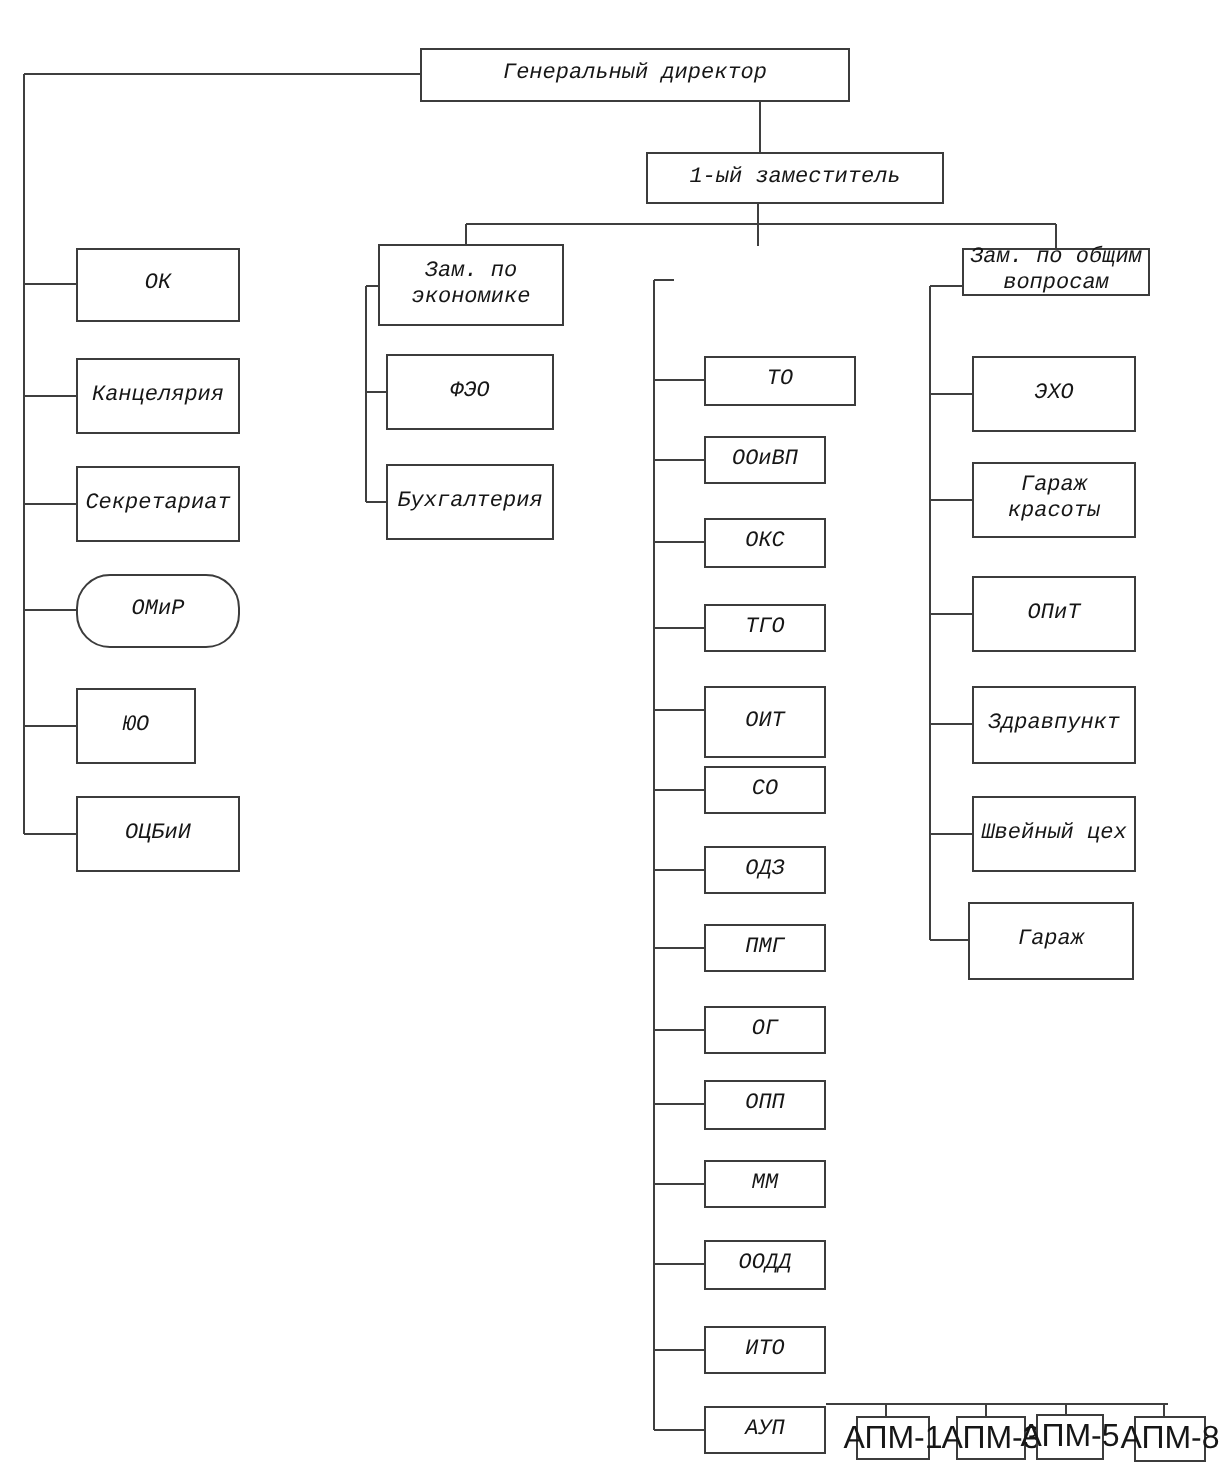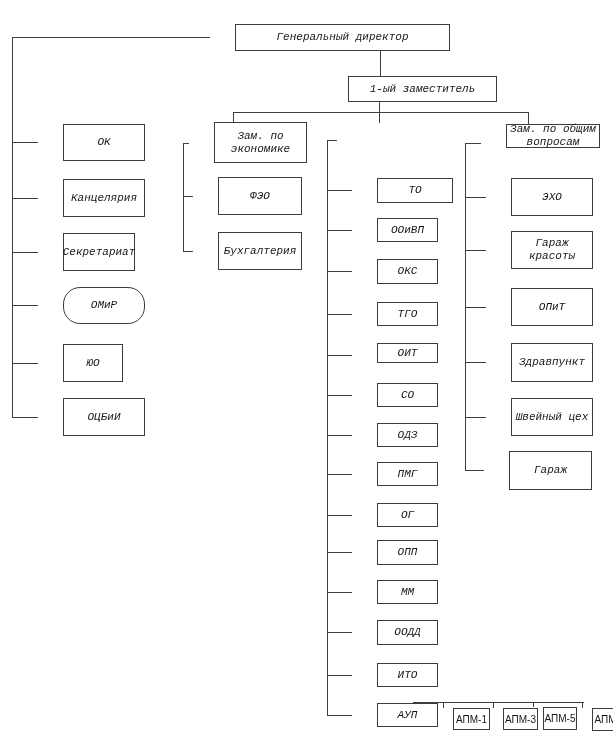--- a/index.html
+++ b/index.html
@@ -28,26 +28,25 @@
     display: flex;
     align-items: center;
     justify-content: center;
     text-align: center;
     font-style: italic;
     font-size: 11px;
     line-height: 13px;
     color: #161616;
     padding: 1px 2px;
     white-space: normal;
-    margin-left: 25px;
   }
   .box.small {
     font-family: "Liberation Sans", "DejaVu Sans", sans-serif;
     font-style: normal;
-    font-size: 10px;
+    font-size: 16px;
     line-height: 11px;
     padding: 0;
     text-align: right;
   }
 </style>
 </head>
 <body>
 
 <div id="canvas">
 
@@ -99,34 +98,34 @@
     <line x1="533" y1="702" x2="533" y2="707"></line>
     <line x1="582" y1="702" x2="582" y2="708"></line>
   </svg>
 
   <div class="box" style="left:210px; top:24px; width:215px; height:27px;">Генеральный директор</div>
 
   <div class="box" style="left:323px; top:76px; width:149px; height:26px;">1-ый заместитель</div>
 
   <div class="box" style="left:38px; top:124px; width:82px; height:37px;">ОК</div>
   <div class="box" style="left:38px; top:179px; width:82px; height:38px;">Канцелярия</div>
-  <div class="box" style="left:38px; top:233px; width:72px; height:38px;">Секретариат</div>
+  <div class="box" style="left:38px; top:233px; width:82px; height:38px;">Секретариат</div>
   <div class="box" style="left:38px; top:287px; width:82px; height:37px;border-radius:17px;">ОМиР</div>
   <div class="box" style="left:38px; top:344px; width:60px; height:38px;">ЮО</div>
   <div class="box" style="left:38px; top:398px; width:82px; height:38px;">ОЦБиИ</div>
 
   <div class="box" style="left:189px; top:122px; width:93px; height:41px;">Зам. по экономике</div>
   <div class="box" style="left:193px; top:177px; width:84px; height:38px;text-align:center;">ФЭО</div>
   <div class="box" style="left:193px; top:232px; width:84px; height:38px;">Бухгалтерия</div>
 
   <div class="box" style="left:352px; top:178px; width:76px; height:25px;">ТО</div>
   <div class="box" style="left:352px; top:218px; width:61px; height:24px;">ООиВП</div>
   <div class="box" style="left:352px; top:259px; width:61px; height:25px;">ОКС</div>
   <div class="box" style="left:352px; top:302px; width:61px; height:24px;">ТГО</div>
-  <div class="box" style="left:352px; top:343px; width:61px; height:20px;">ОИТ</div>
+  <div class="box" style="left:352px; top:343px; width:61px; height:36px;">ОИТ</div>
   <div class="box" style="left:352px; top:383px; width:61px; height:24px;">СО</div>
   <div class="box" style="left:352px; top:423px; width:61px; height:24px;">ОДЗ</div>
   <div class="box" style="left:352px; top:462px; width:61px; height:24px;">ПМГ</div>
   <div class="box" style="left:352px; top:503px; width:61px; height:24px;">ОГ</div>
   <div class="box" style="left:352px; top:540px; width:61px; height:25px;">ОПП</div>
   <div class="box" style="left:352px; top:580px; width:61px; height:24px;">ММ</div>
   <div class="box" style="left:352px; top:620px; width:61px; height:25px;">ООДД</div>
   <div class="box" style="left:352px; top:663px; width:61px; height:24px;">ИТО</div>
   <div class="box" style="left:352px; top:703px; width:61px; height:24px;">АУП</div>
 

